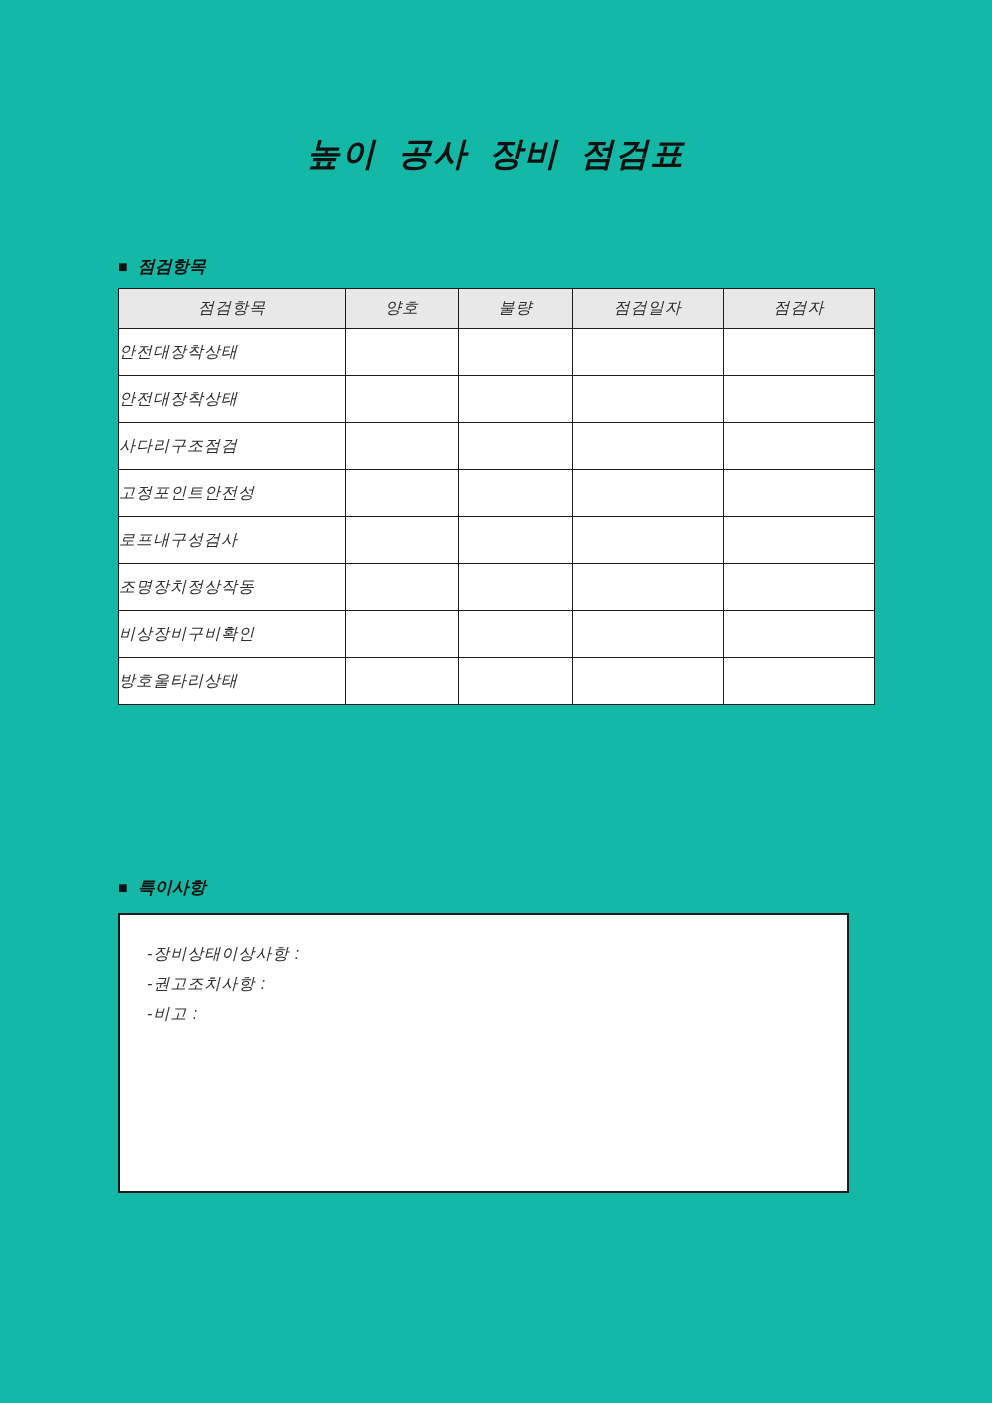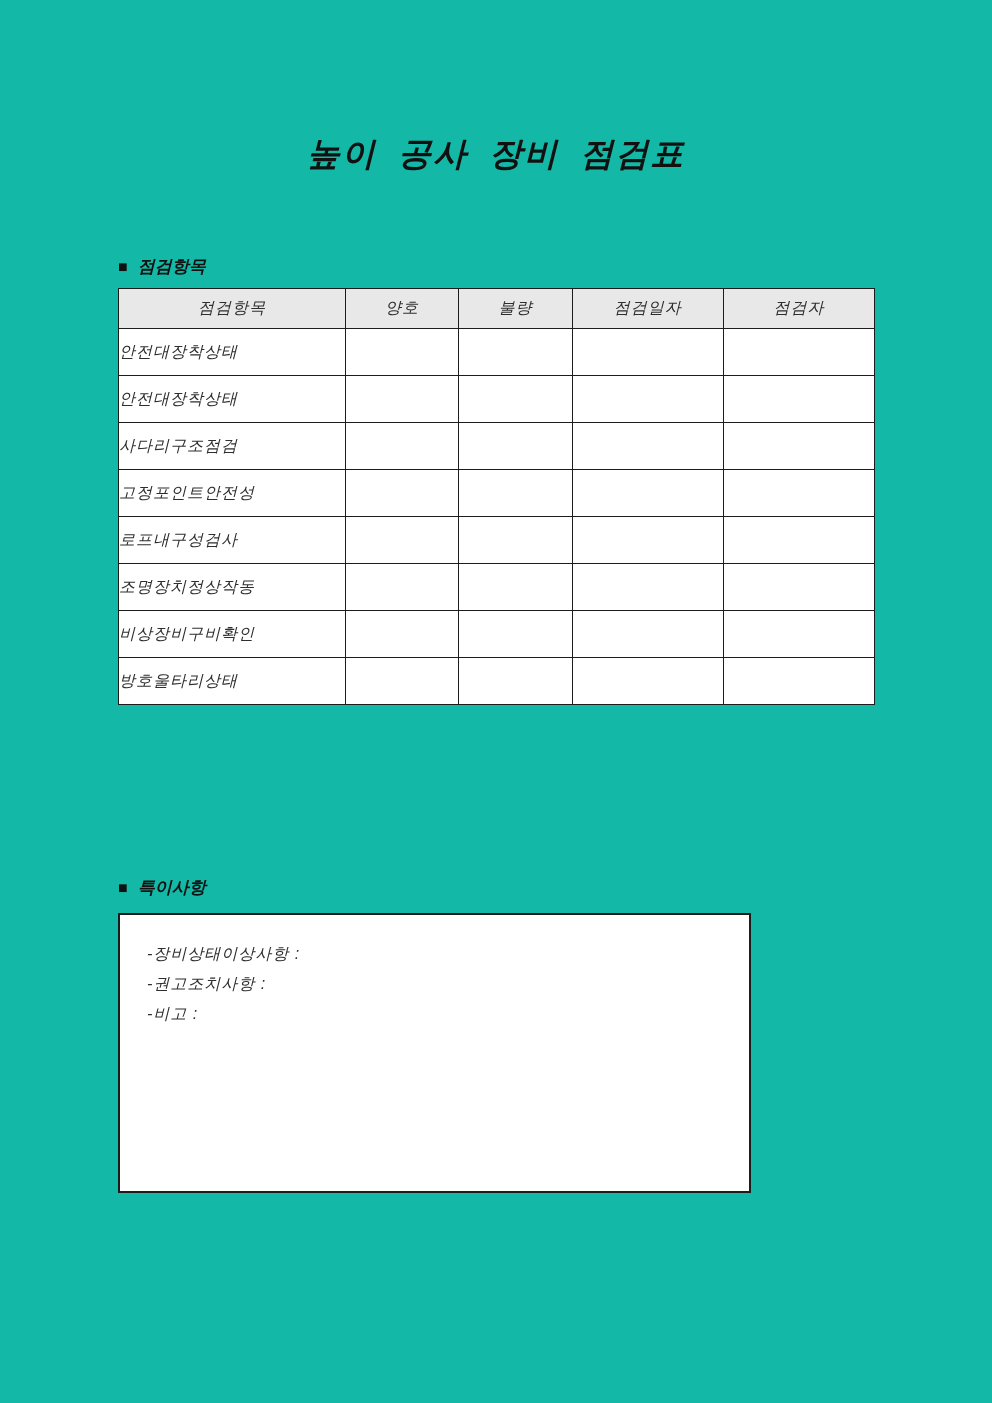--- a/index.html
+++ b/index.html
@@ -75,21 +75,21 @@
   }
   table.check-table td.item-cell {
     text-align: left;
     letter-spacing: 1px;
   }
 
   .notes-box {
     position: absolute;
     top: 913px;
     left: 118px;
-    width: 633px;
+    width: 731px;
     height: 280px;
     border: 2px solid #1c1c1c;
     background: #ffffff;
     padding: 24px 0 11px 27px;
   }
   .notes-line {
     font-size: 16px;
     line-height: 30px;
     color: #2e2e2e;
     letter-spacing: 1px;

